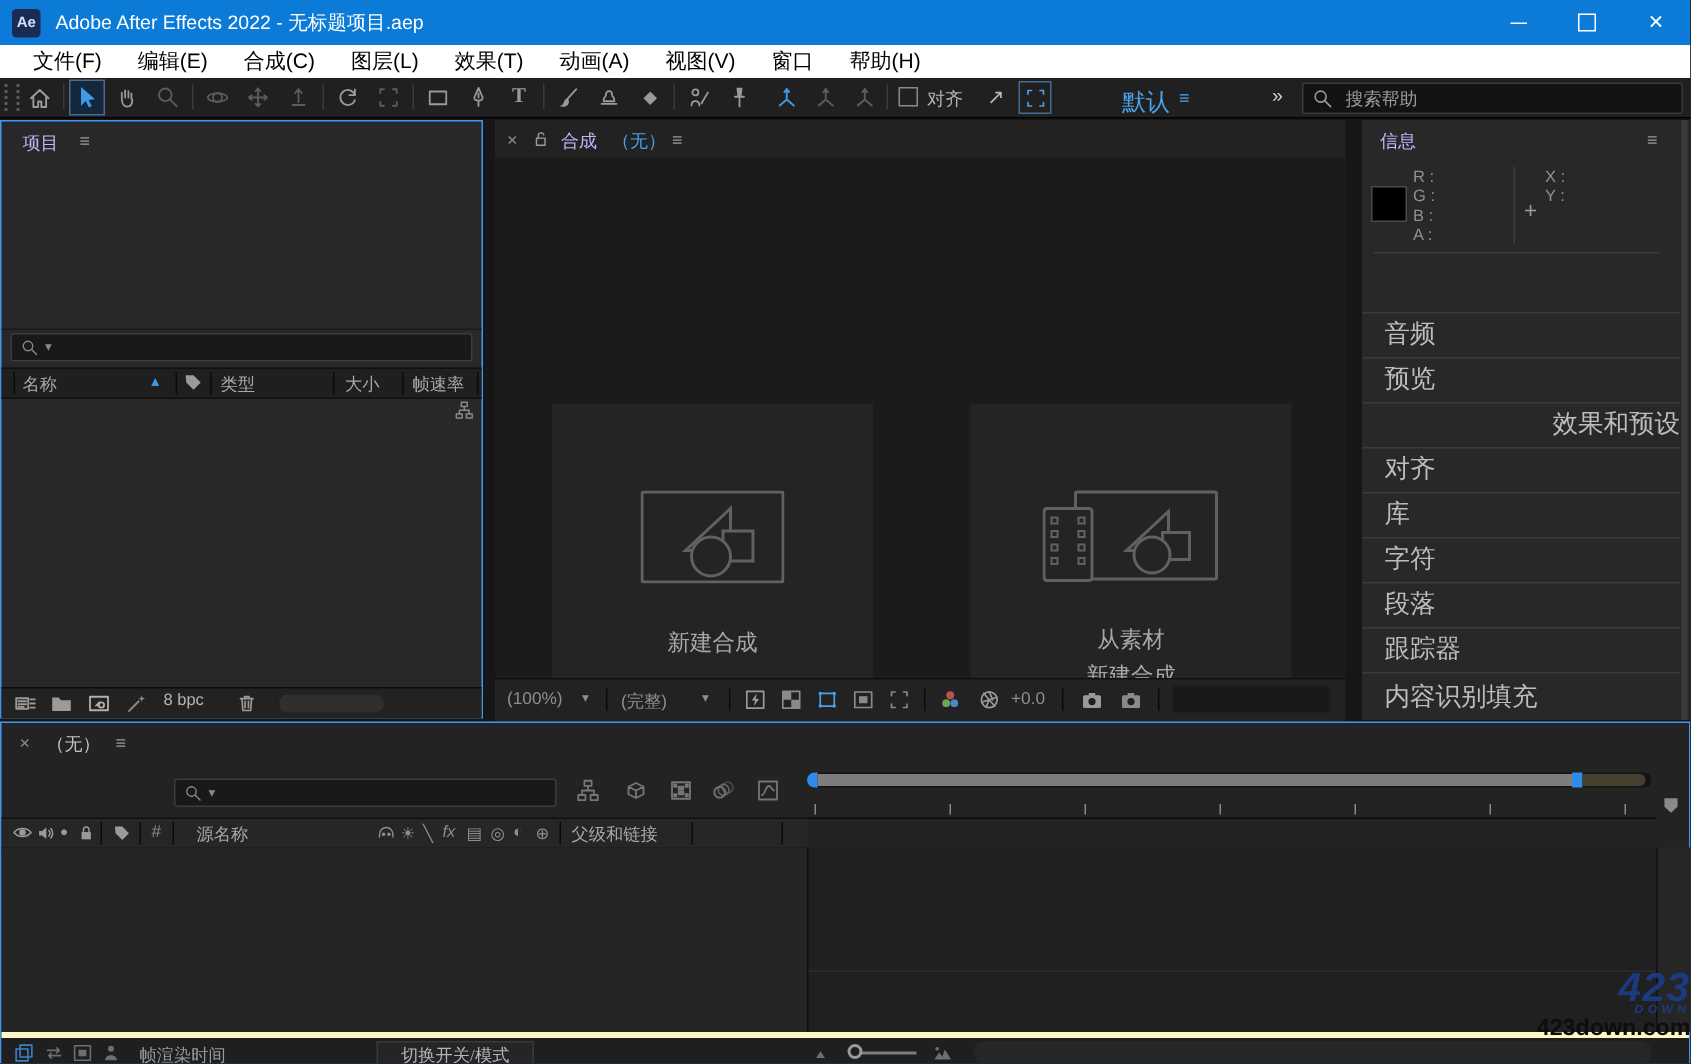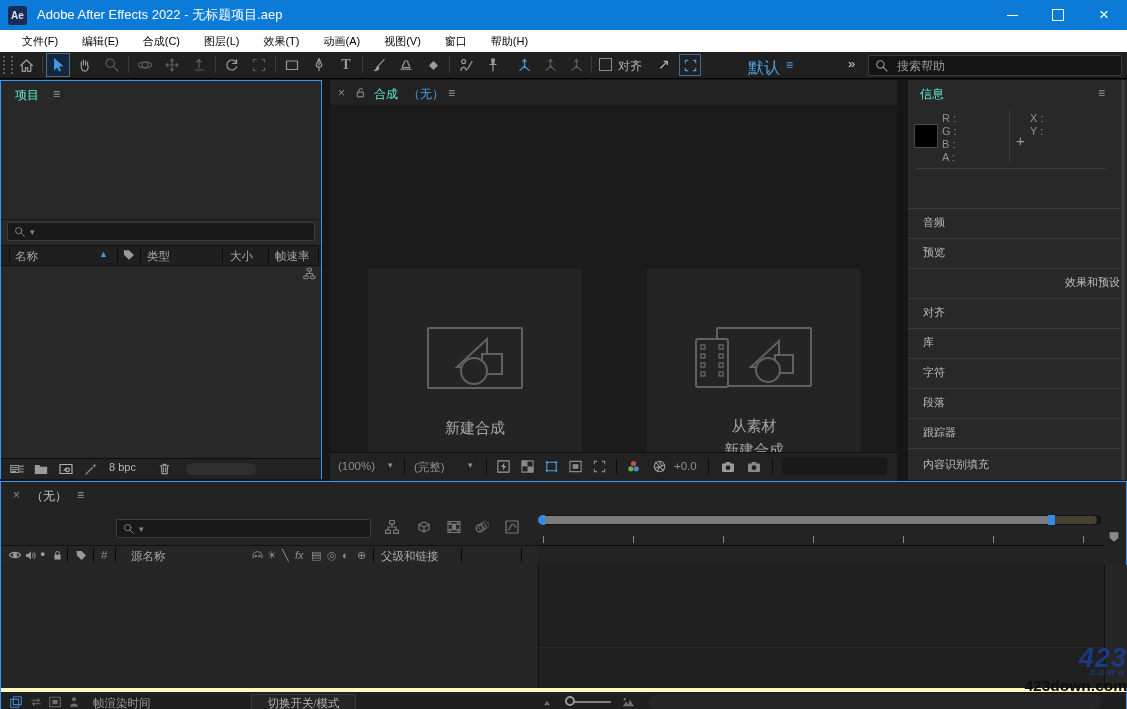--- a/index.html
+++ b/index.html
@@ -13,47 +13,47 @@
   .titlebar{left:0;top:0;width:1127px;height:30px;background:#0b7bd7;display:flex;align-items:center;}
   .aelogo{width:19px;height:19px;margin-left:8px;border-radius:3px;background:#1c2b55;color:#cfe3ff;
     font-size:10px;font-weight:bold;display:flex;align-items:center;justify-content:center;}
   .wtitle{margin-left:10px;font-size:13px;color:#ffffff;}
   .winbtns{margin-left:auto;display:flex;height:30px;}
   .winbtn{width:46px;height:30px;display:flex;align-items:center;justify-content:center;color:#fff;font-size:14px;}
   .maxbox{width:10px;height:10px;border:1px solid #fff;}
   .minline{width:11px;height:1px;background:#fff;display:block;}
   
   .menubar{left:0;top:30px;width:1127px;height:22px;background:#ffffff;display:flex;align-items:center;padding-left:10px;box-sizing:border-box;}
-  .menu{font-size:11px;color:#000;padding:0 12px;height:22px;display:flex;align-items:center;}
+  .menu{font-size:14px;color:#000;padding:0 12px;height:22px;display:flex;align-items:center;}
   
   .toolbar{left:0;top:52px;width:1127px;height:26px;background:#202020;border-bottom:1px solid #000;}
   .tool{position:absolute;top:1px;width:24px;height:24px;display:flex;align-items:center;justify-content:center;color:#9a9a9a;}
   .tool.dim{color:#5c5c5c;}
   .tsel{background:#14273c;border:1px solid #4f6b85;box-sizing:border-box;color:#3e9ae8;}
   .tsep{position:absolute;top:4px;width:1px;height:17px;background:#3a3a3a;}
   .grip{position:absolute;left:3px;top:4px;width:6px;height:18px;border-left:2px dotted #5a5a5a;border-right:2px dotted #5a5a5a;}
   .bluetxt{color:#4ba0e8;}
   .helpsearch{position:absolute;left:868px;top:3px;width:252px;height:19px;background:#131313;border:1px solid #3a3a3a;border-radius:2px;display:flex;align-items:center;}
   .helpsearch input{background:transparent;border:0;outline:none;color:#bbb;font-size:12px;width:200px;}
   .helpsearch input::placeholder{color:#9a9a9a;}
   
   .panel{background:#282828;}
   .focusborder{border:1px solid #3f96f0;box-sizing:border-box;}
-  .ptitle{font-size:12px;color:#5eead4;font-family:Liberation Mono, monospace;}
+  .ptitle{font-size:12px;color:#c4b5fd;font-family:Liberation Mono, monospace;}
   .hamb{color:#999;font-size:12px;}
   .searchbox{background:#191919;border:1px solid #3c3c3c;border-radius:2px;display:flex;align-items:center;color:#8a8a8a;}
   
   .colrow{position:absolute;left:0;width:100%;height:19px;background:#1f1f1f;border-top:1px solid #101010;border-bottom:1px solid #101010;font-size:11.5px;color:#a8a8a8;}
   .csep{position:absolute;top:2px;width:1px;height:15px;background:#0a0a0a;}
   
   .tile{position:absolute;top:164px;width:214px;height:228px;background:#242424;}
   .tilelabel{position:absolute;width:100%;text-align:center;font-size:15px;color:#a8a8a8;}
   
   .siderow{position:absolute;left:0;width:212px;height:27px;background:#282828;border-top:1px solid #3a3a3a;
-    display:flex;align-items:center;padding-left:15px;box-sizing:border-box;font-size:11px;color:#bdbdbd;}
+    display:flex;align-items:center;padding-left:15px;box-sizing:border-box;font-size:17px;color:#bdbdbd;}
   
   .tlheader{font-size:11.5px;color:#a8a8a8;}
   .microico{position:absolute;top:3px;color:#8d8d8d;}
   .statusbtn{position:absolute;left:250px;top:2px;width:103px;height:17px;background:#252525;border:1px solid #3a3a3a;
     display:flex;align-items:center;justify-content:center;font-size:11.5px;color:#b5b5b5;}
   .wm-big{font-style:italic;font-weight:bold;font-size:27px;color:#1c3a80;letter-spacing:1px;line-height:20px;}
   .wm-sub{font-style:italic;font-weight:bold;font-size:8px;color:#1c3a80;letter-spacing:3px;}
   .wm-url{font-weight:bold;font-size:15.5px;color:#0d0d0d;}
 </style>
 </head>

